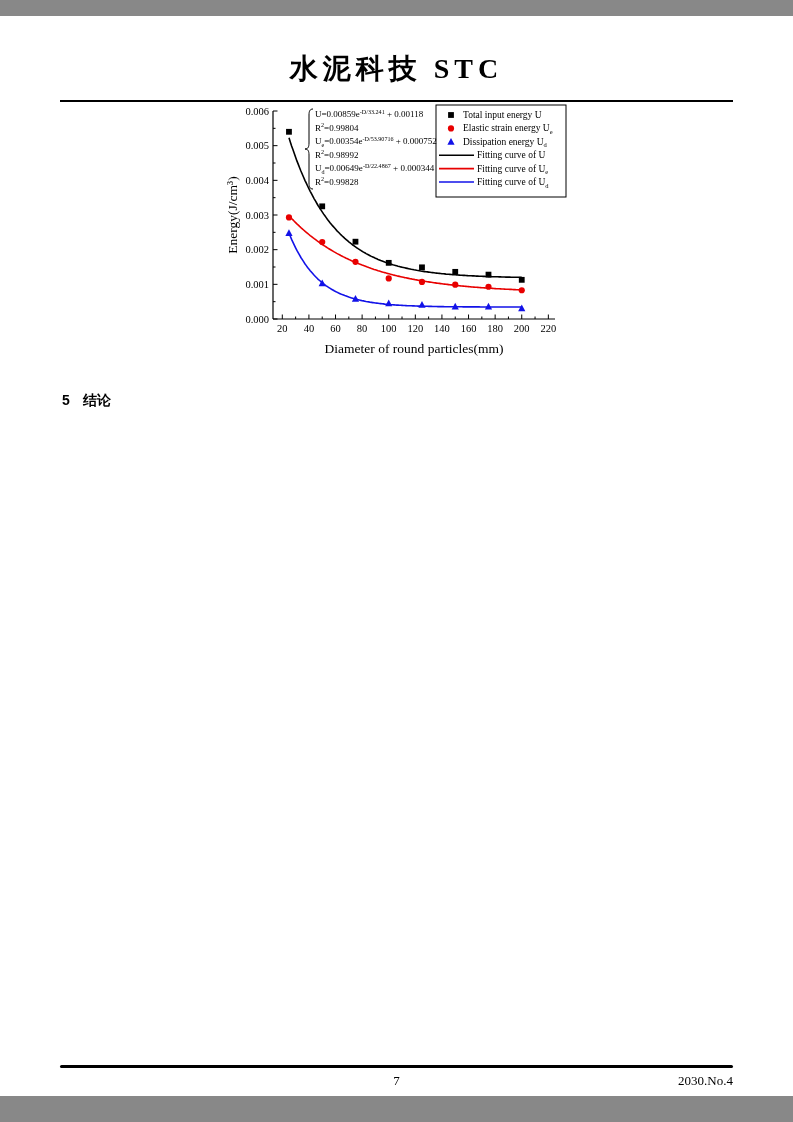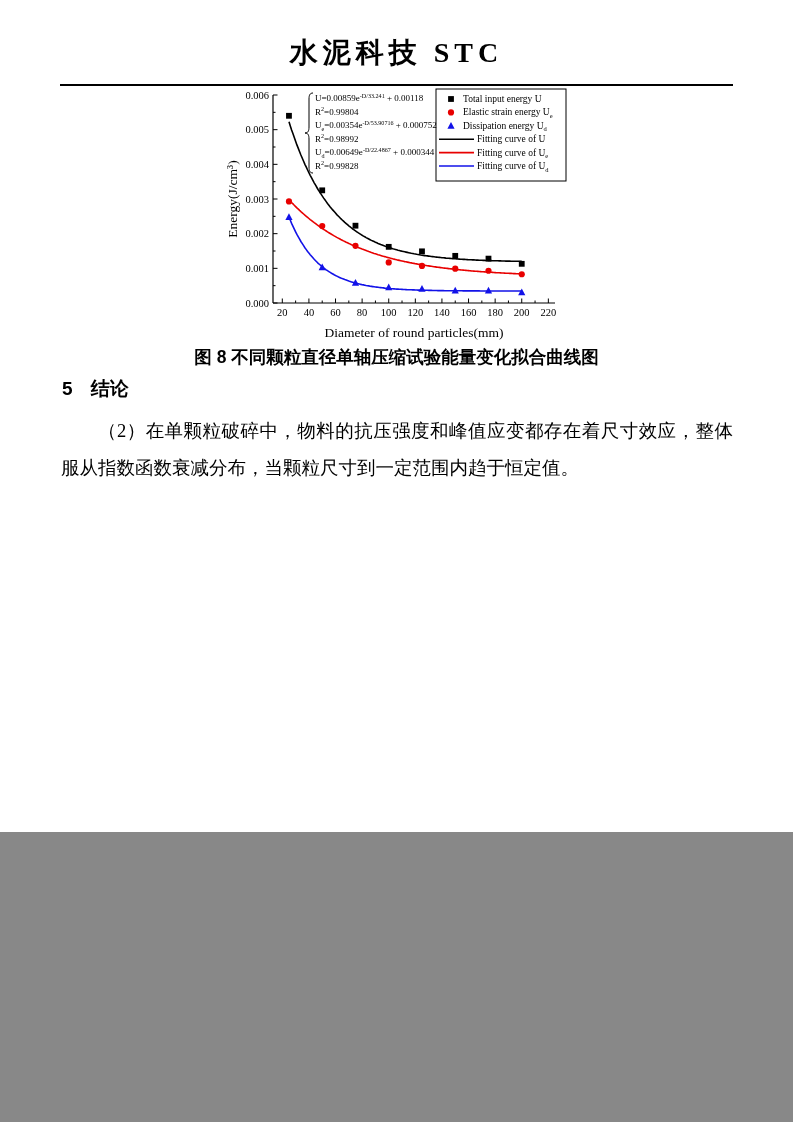--- a/index.html
+++ b/index.html
@@ -1,36 +1,36 @@
 <!DOCTYPE html>
 <html><head>
 <meta charset="utf-8">
 <style>
   html,body { margin:0; padding:0; background:#888; }
   .page {
-    position:relative; width:793px; height:832px; margin:0 auto;
+    position:relative; width:793px; height:1080px; margin:16px auto;
     background:#ffffff; font-family:"Liberation Serif", serif; color:#000;
     overflow:hidden;
   }
   .header-title {
     position:absolute; top:34px; left:0; width:100%;
     text-align:center; font-size:28px; font-weight:bold; letter-spacing:5px;
   }
   .header-rule {
     position:absolute; top:84px; left:60px; width:673px; height:2px; background:#000;
   }
   .chart-figure { position:absolute; top:88px; left:224px; margin:0; }
   .caption {
     position:absolute; top:345px; left:0; width:100%;
     text-align:center; font-weight:bold; font-size:17.5px;
     font-family:"Liberation Sans", sans-serif;
   }
   .heading {
     position:absolute; top:376px; left:62px; margin:0;
-    font-size:19px; font-weight:bold; font-family:"Liberation Sans", sans-serif;
+    font-size:14px; font-weight:bold; font-family:"Liberation Sans", sans-serif;
   }
   .heading .hsp { margin-left:0.95em; }
   .body {
     position:absolute; top:413px; left:61px; width:672px;
   }
   .body p {
     margin:0; text-indent:2em; font-size:18.5px; line-height:37px;
     text-align:justify;
   }
   .body sup { font-size:0.62em; }
@@ -167,25 +167,23 @@
           <text x="91" y="13" font-size="9"><tspan dy="0">U=0.00859e</tspan><tspan dy="-3.42" font-size="6.1">-D/33.241</tspan><tspan dy="3.42"> + 0.00118</tspan></text>
           <text x="91" y="26.5" font-size="9"><tspan dy="0">R</tspan><tspan dy="-3.42" font-size="6.1">2</tspan><tspan dy="3.42">=0.99804</tspan></text>
           <text x="91" y="40" font-size="9"><tspan dy="0">U</tspan><tspan dy="2.5200000000000005" font-size="6.1">e</tspan><tspan dy="-2.5200000000000005">=0.00354e</tspan><tspan dy="-3.42" font-size="6.1">-D/53.90716</tspan><tspan dy="3.42"> + 0.000752</tspan></text>
           <text x="91" y="53.5" font-size="9"><tspan dy="0">R</tspan><tspan dy="-3.42" font-size="6.1">2</tspan><tspan dy="3.42">=0.98992</tspan></text>
           <text x="91" y="67" font-size="9"><tspan dy="0">U</tspan><tspan dy="2.5200000000000005" font-size="6.1">d</tspan><tspan dy="-2.5200000000000005">=0.00649e</tspan><tspan dy="-3.42" font-size="6.1">-D/22.4867</tspan><tspan dy="3.42"> + 0.000344</tspan></text>
           <text x="91" y="80.5" font-size="9"><tspan dy="0">R</tspan><tspan dy="-3.42" font-size="6.1">2</tspan><tspan dy="3.42">=0.99828</tspan></text>
         </g>
       </svg>
   </figure>
 
-  <div class="caption">图 8 不同颗粒直径单轴压缩试验能量变化拟合曲线图</div>
 
   <h2 class="heading"><span>5</span><span class="hsp">结论</span></h2>
 
   <div class="body">
-    <p>（2）在单颗粒破碎中，物料的抗压强度和峰值应变都存在着尺寸效应，整体服从指数函数衰减分布，当颗粒尺寸到一定范围内趋于恒定值。</p>
   </div>
 
   <div class="footer-rule"></div>
   <div class="footer-page">7</div>
   <div class="footer-issue">2030.No.4</div>
 
 </div>
 
 </body></html>

